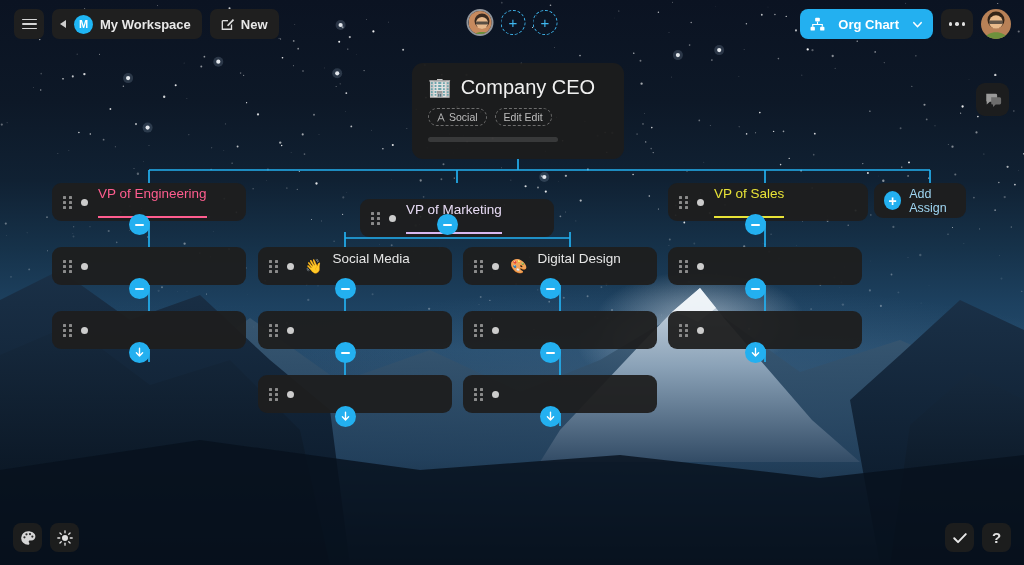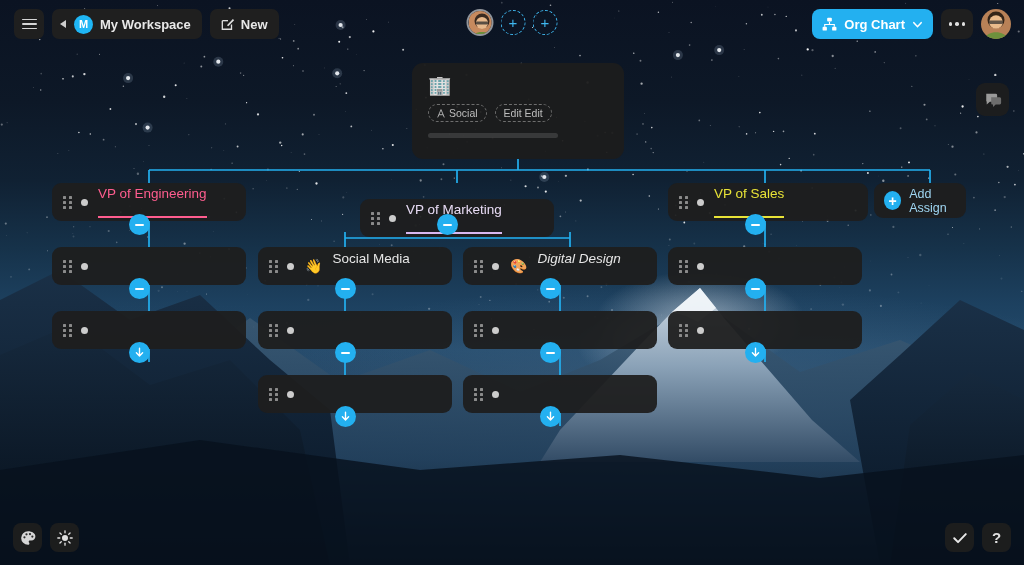--- a/index.html
+++ b/index.html
@@ -87,21 +87,21 @@
     border:1.5px dashed #3fb8f0; display:flex;align-items:center;justify-content:center;
     color:#3fb8f0; font-size:15px; line-height:1; cursor:pointer;
   }
 
   
   .topright {
     position:absolute; right:13px; top:9px; display:flex; align-items:center; gap:8px; z-index:41;
   }
   .orgchart-btn {
     background:#23b0f0; border-radius:8px; height:30px; padding:0 10px;
-    display:flex;align-items:center;gap:7px; color:#fff; font-size:13px; font-weight:bold;
+    display:flex;align-items:center;gap:13px; color:#fff; font-size:13px; font-weight:bold;
     cursor:pointer;
   }
   .dots-btn {
     width:32px;height:30px;border-radius:8px;background:#1f1f1f;
     display:flex;align-items:center;justify-content:center;gap:3px;cursor:pointer;
   }
   .dots-btn i { width:3.5px;height:3.5px;border-radius:50%;background:#e0e0e0;display:block; }
   .user-avatar {
     width:30px;height:30px;border-radius:50%;overflow:hidden;cursor:pointer;
   }
@@ -772,20 +772,21 @@
 
       <path d="M765,221 V247"></path>
       <path d="M765,285 V311"></path>
       <path d="M765,349 V362"></path>
     </g>
   </svg>
 
   <div class="ceo-card">
     <div class="ceo-title-row">
       <span class="ceo-emoji">🏢</span>
+      <span class="ceo-title">Company CEO</span>
     </div>
     <div class="ceo-btns">
       <div class="pill">
         <svg width="8" height="9" viewBox="0 0 9 10">
           <path d="M0.8 9.4 L4.5 0.6 L8.2 9.4" fill="none" stroke="#bdbdbd" stroke-width="1"></path>
           <path d="M2.2 6.4 H6.8" fill="none" stroke="#bdbdbd" stroke-width="1"></path>
         </svg>
         <span>Social</span>
       </div>
       <div class="pill">
@@ -860,21 +861,21 @@
         <span class="grip">
           <span></span>
           <span></span>
           <span></span>
           <span></span>
           <span></span>
           <span></span>
         </span>
         <span class="bullet"></span>
         <span class="card-emoji">🎨</span>
-        <span class="card-label u" style="color:#e6e6e6;font-style:italic;">Digital Design</span>
+        <span class="card-label u" style="color:#e6e6e6;">Digital Design</span>
       </div>
       <div class="card" style="left: 668px; top: 247px; width: 194px; height: 38px;">
         <span class="grip">
           <span></span>
           <span></span>
           <span></span>
           <span></span>
           <span></span>
           <span></span>
         </span>

